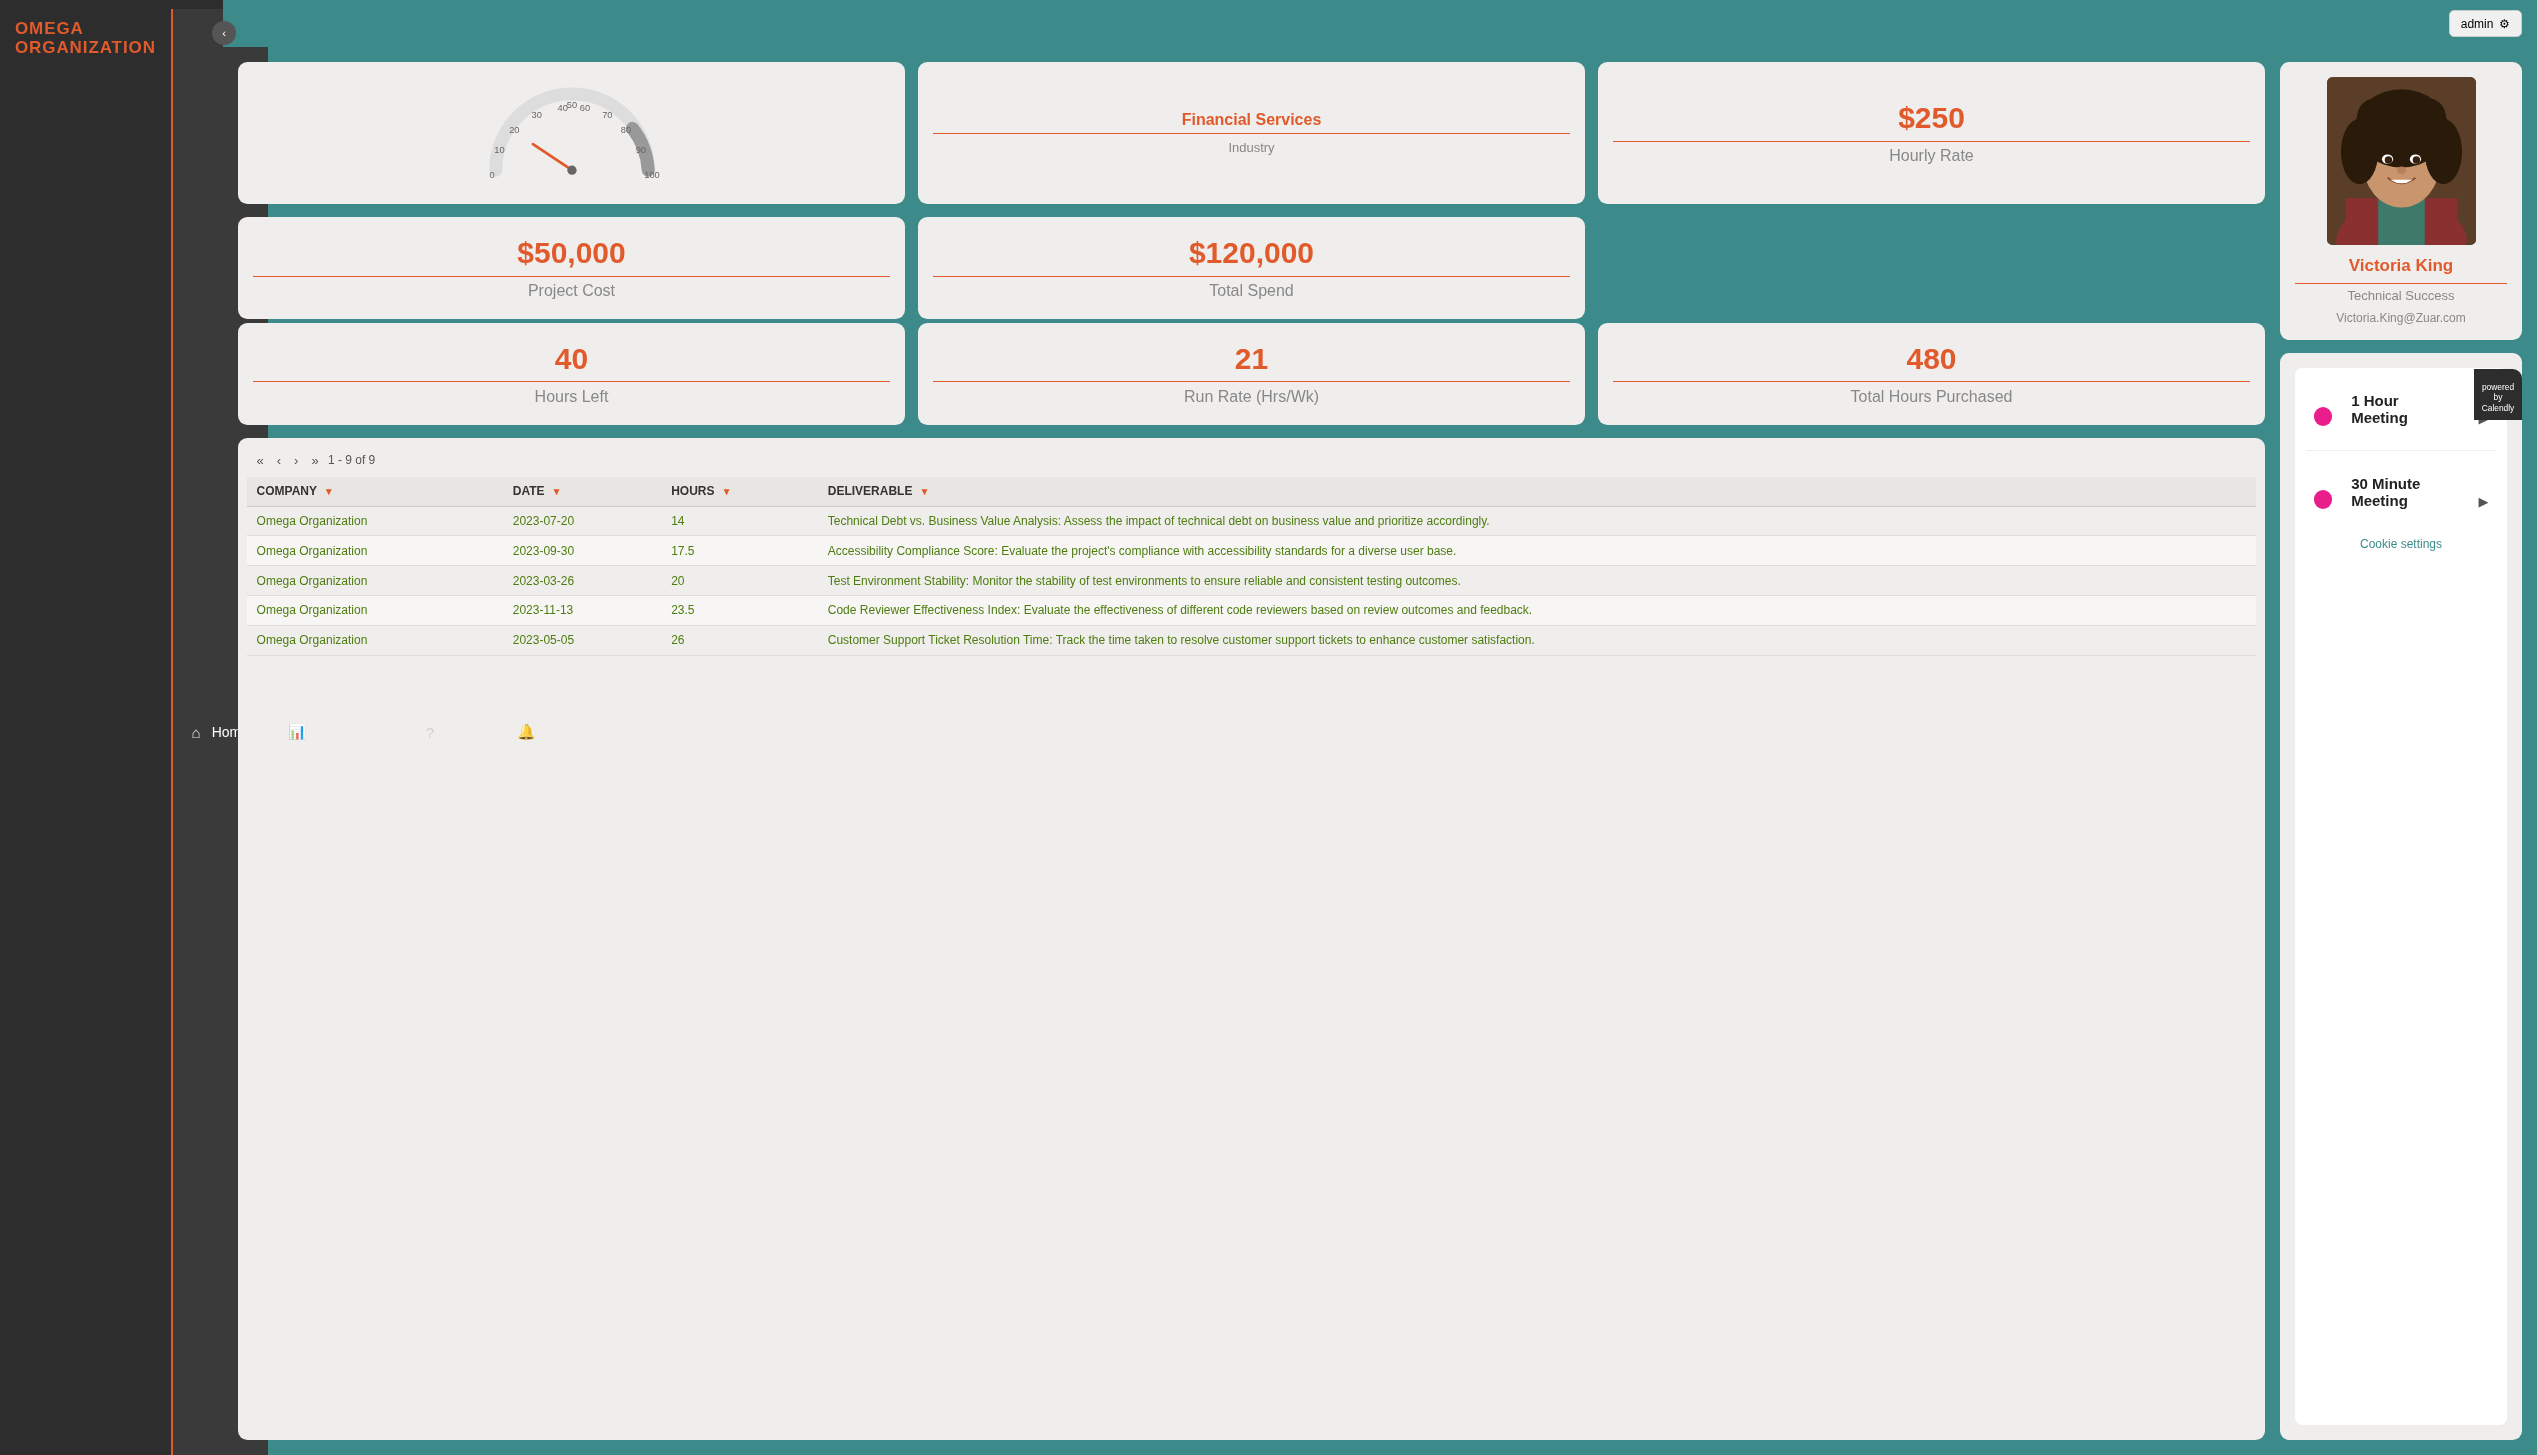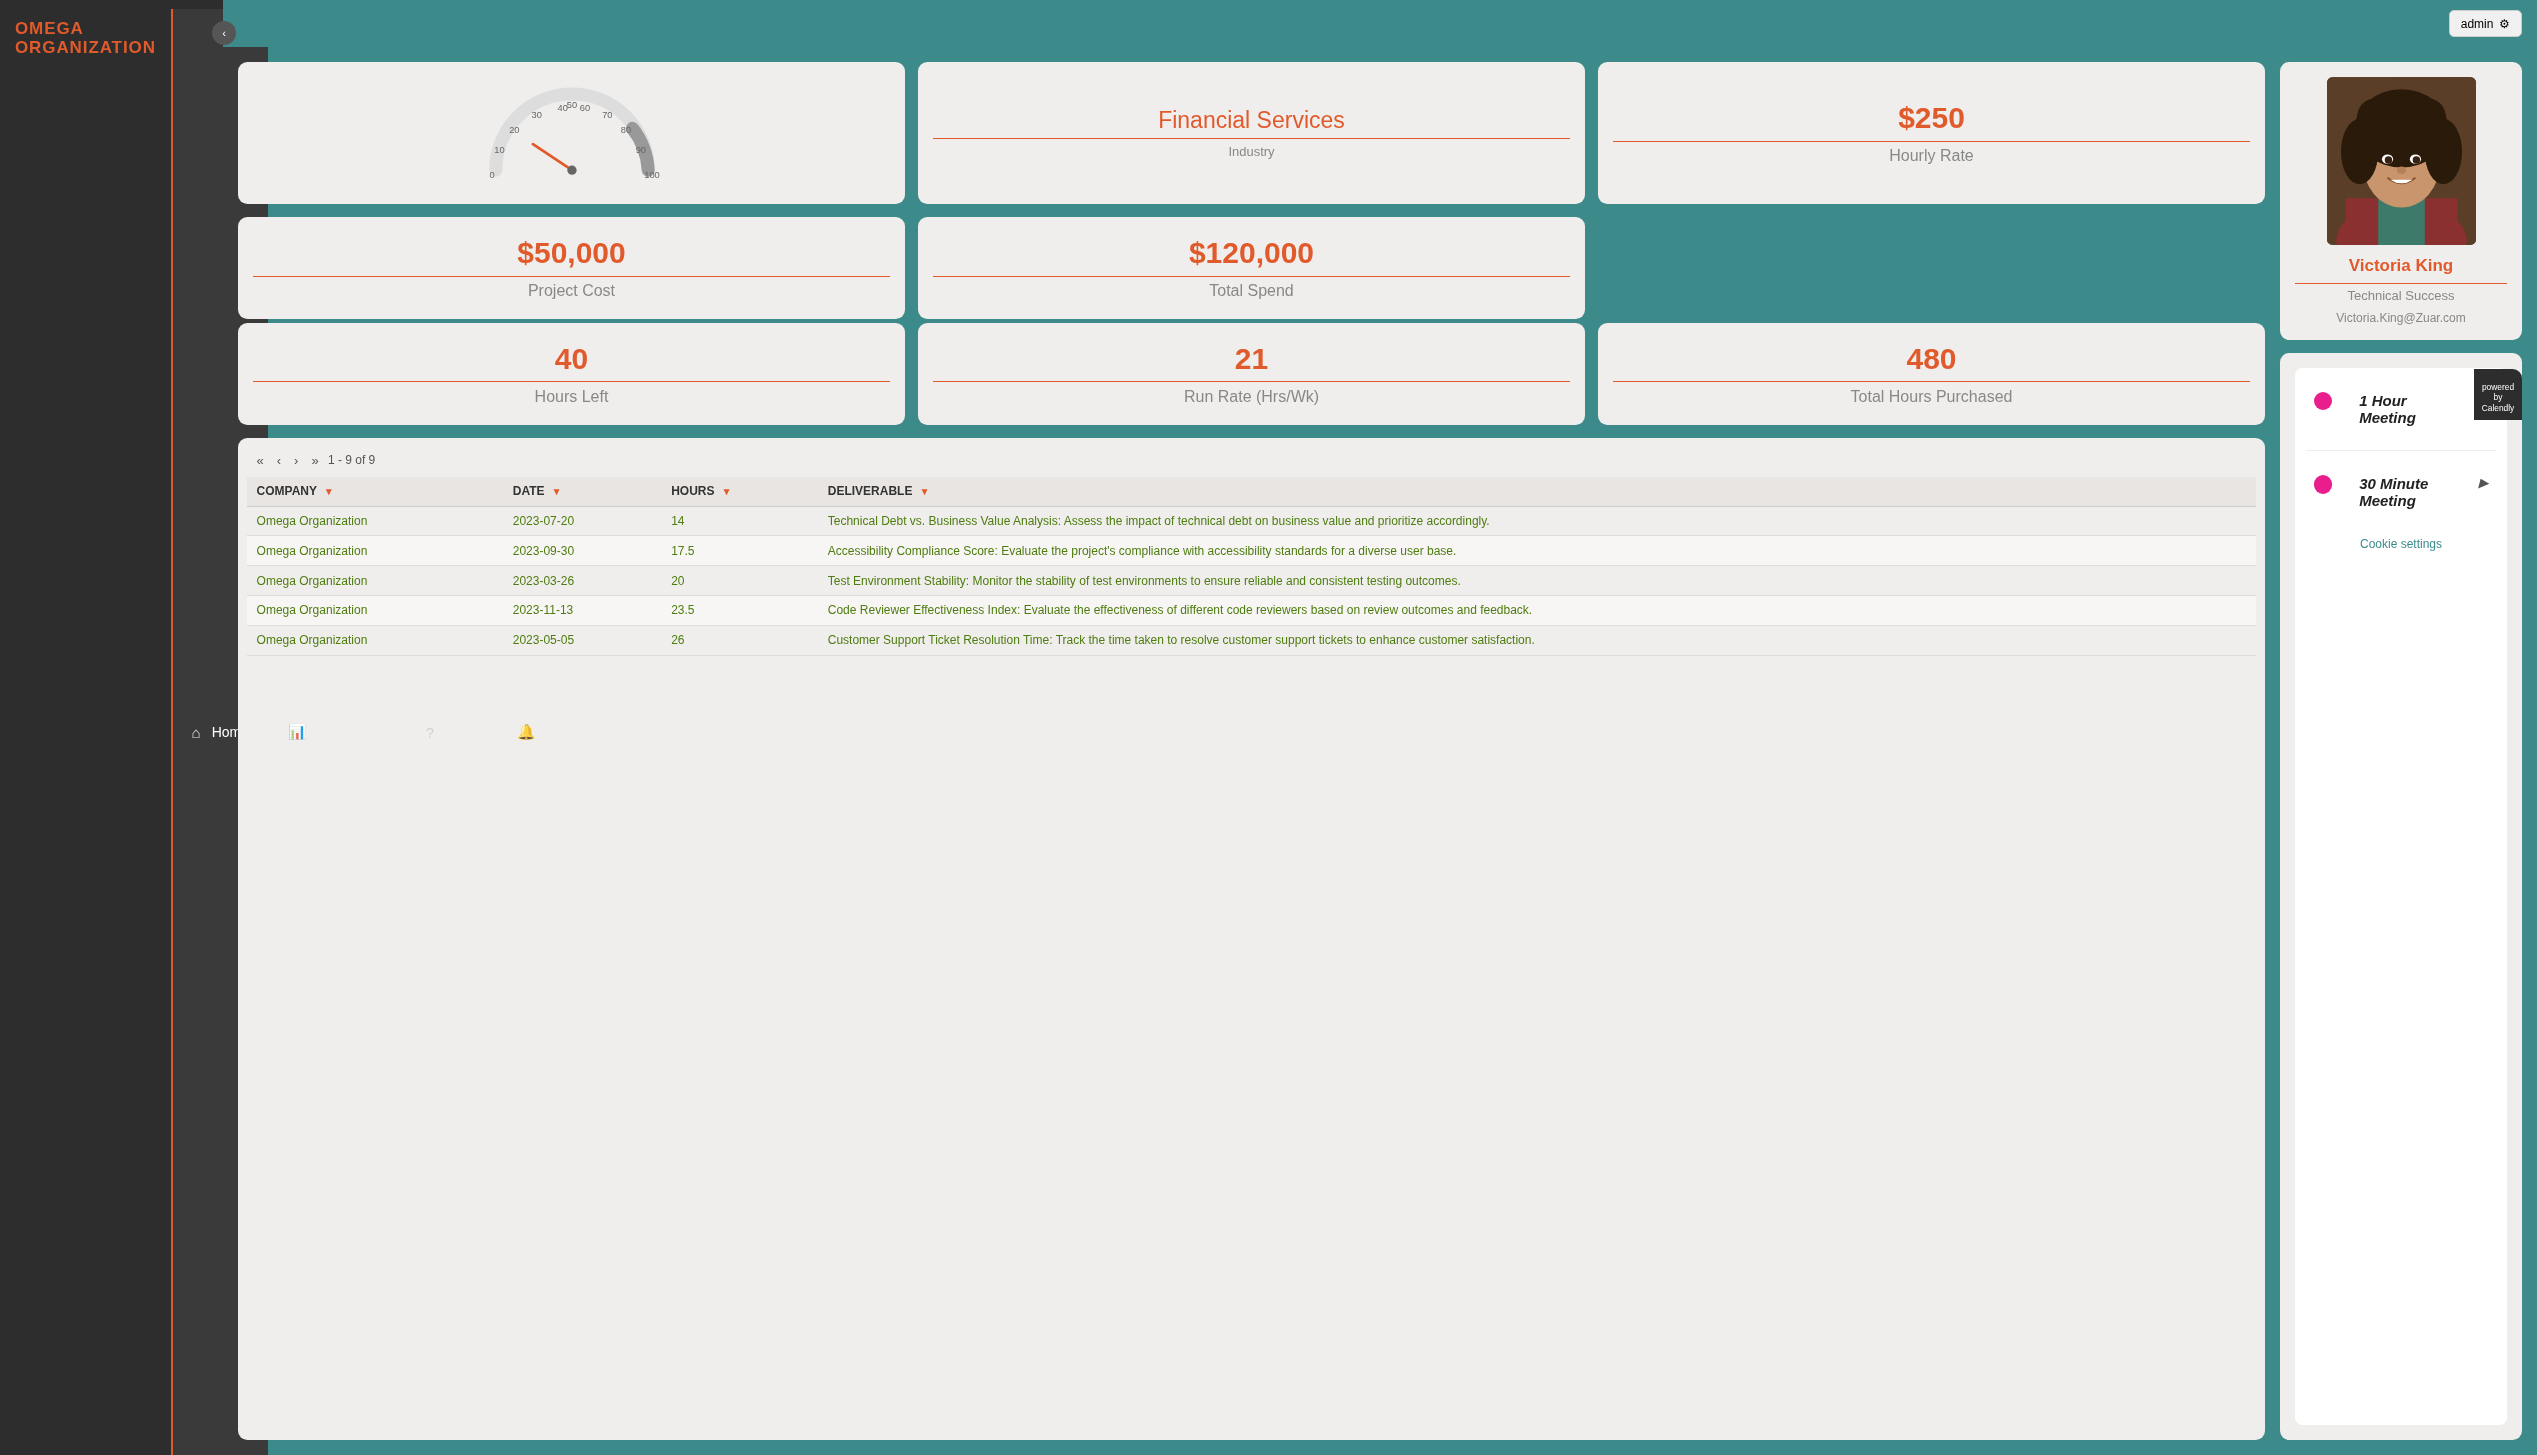--- a/index.html
+++ b/index.html
@@ -131,22 +131,22 @@
     .stat-card .stat-label {
       font-size: 16px;
       color: #888;
       margin-top: 5.6px;
       border-top: 0.9px solid #e05a2b;
       padding-top: 5.6px;
       text-align: center;
       width: 100%;
     }
     .stat-card .stat-main-label {
-      font-size: 23px;
-      font-weight: normal;
+      font-size: 16px;
+      font-weight: bold;
       color: #e05a2b;
       text-align: right;
     }
     .stat-card .stat-sub-label {
       font-size: 13px;
       color: #888;
       margin-top: 3.7px;
       border-top: 0.9px solid #e05a2b;
       padding-top: 5.6px;
       text-align: center;
@@ -293,26 +293,25 @@
       background: white;
       border-radius: 7.4px;
       padding: 15px 11.2px;
       flex: 1;
       display: flex;
       flex-direction: column;
       gap: 11.2px;
     }
     .meeting-item {
       display: flex;
-      align-items: flex-start;
-      gap: 27px;
+      align-items: flex-end;
+      gap: 19px;
       padding: 9.3px 7.4px;
       border-radius: 5.6px;
       cursor: pointer;
-      font-style: italic;
     }
     .meeting-dot {
       width: 18.6px;
       height: 18.6px;
       border-radius: 50%;
       background: #e91e8c;
       flex-shrink: 0;
     }
     .meeting-label {
       font-size: 15px;

